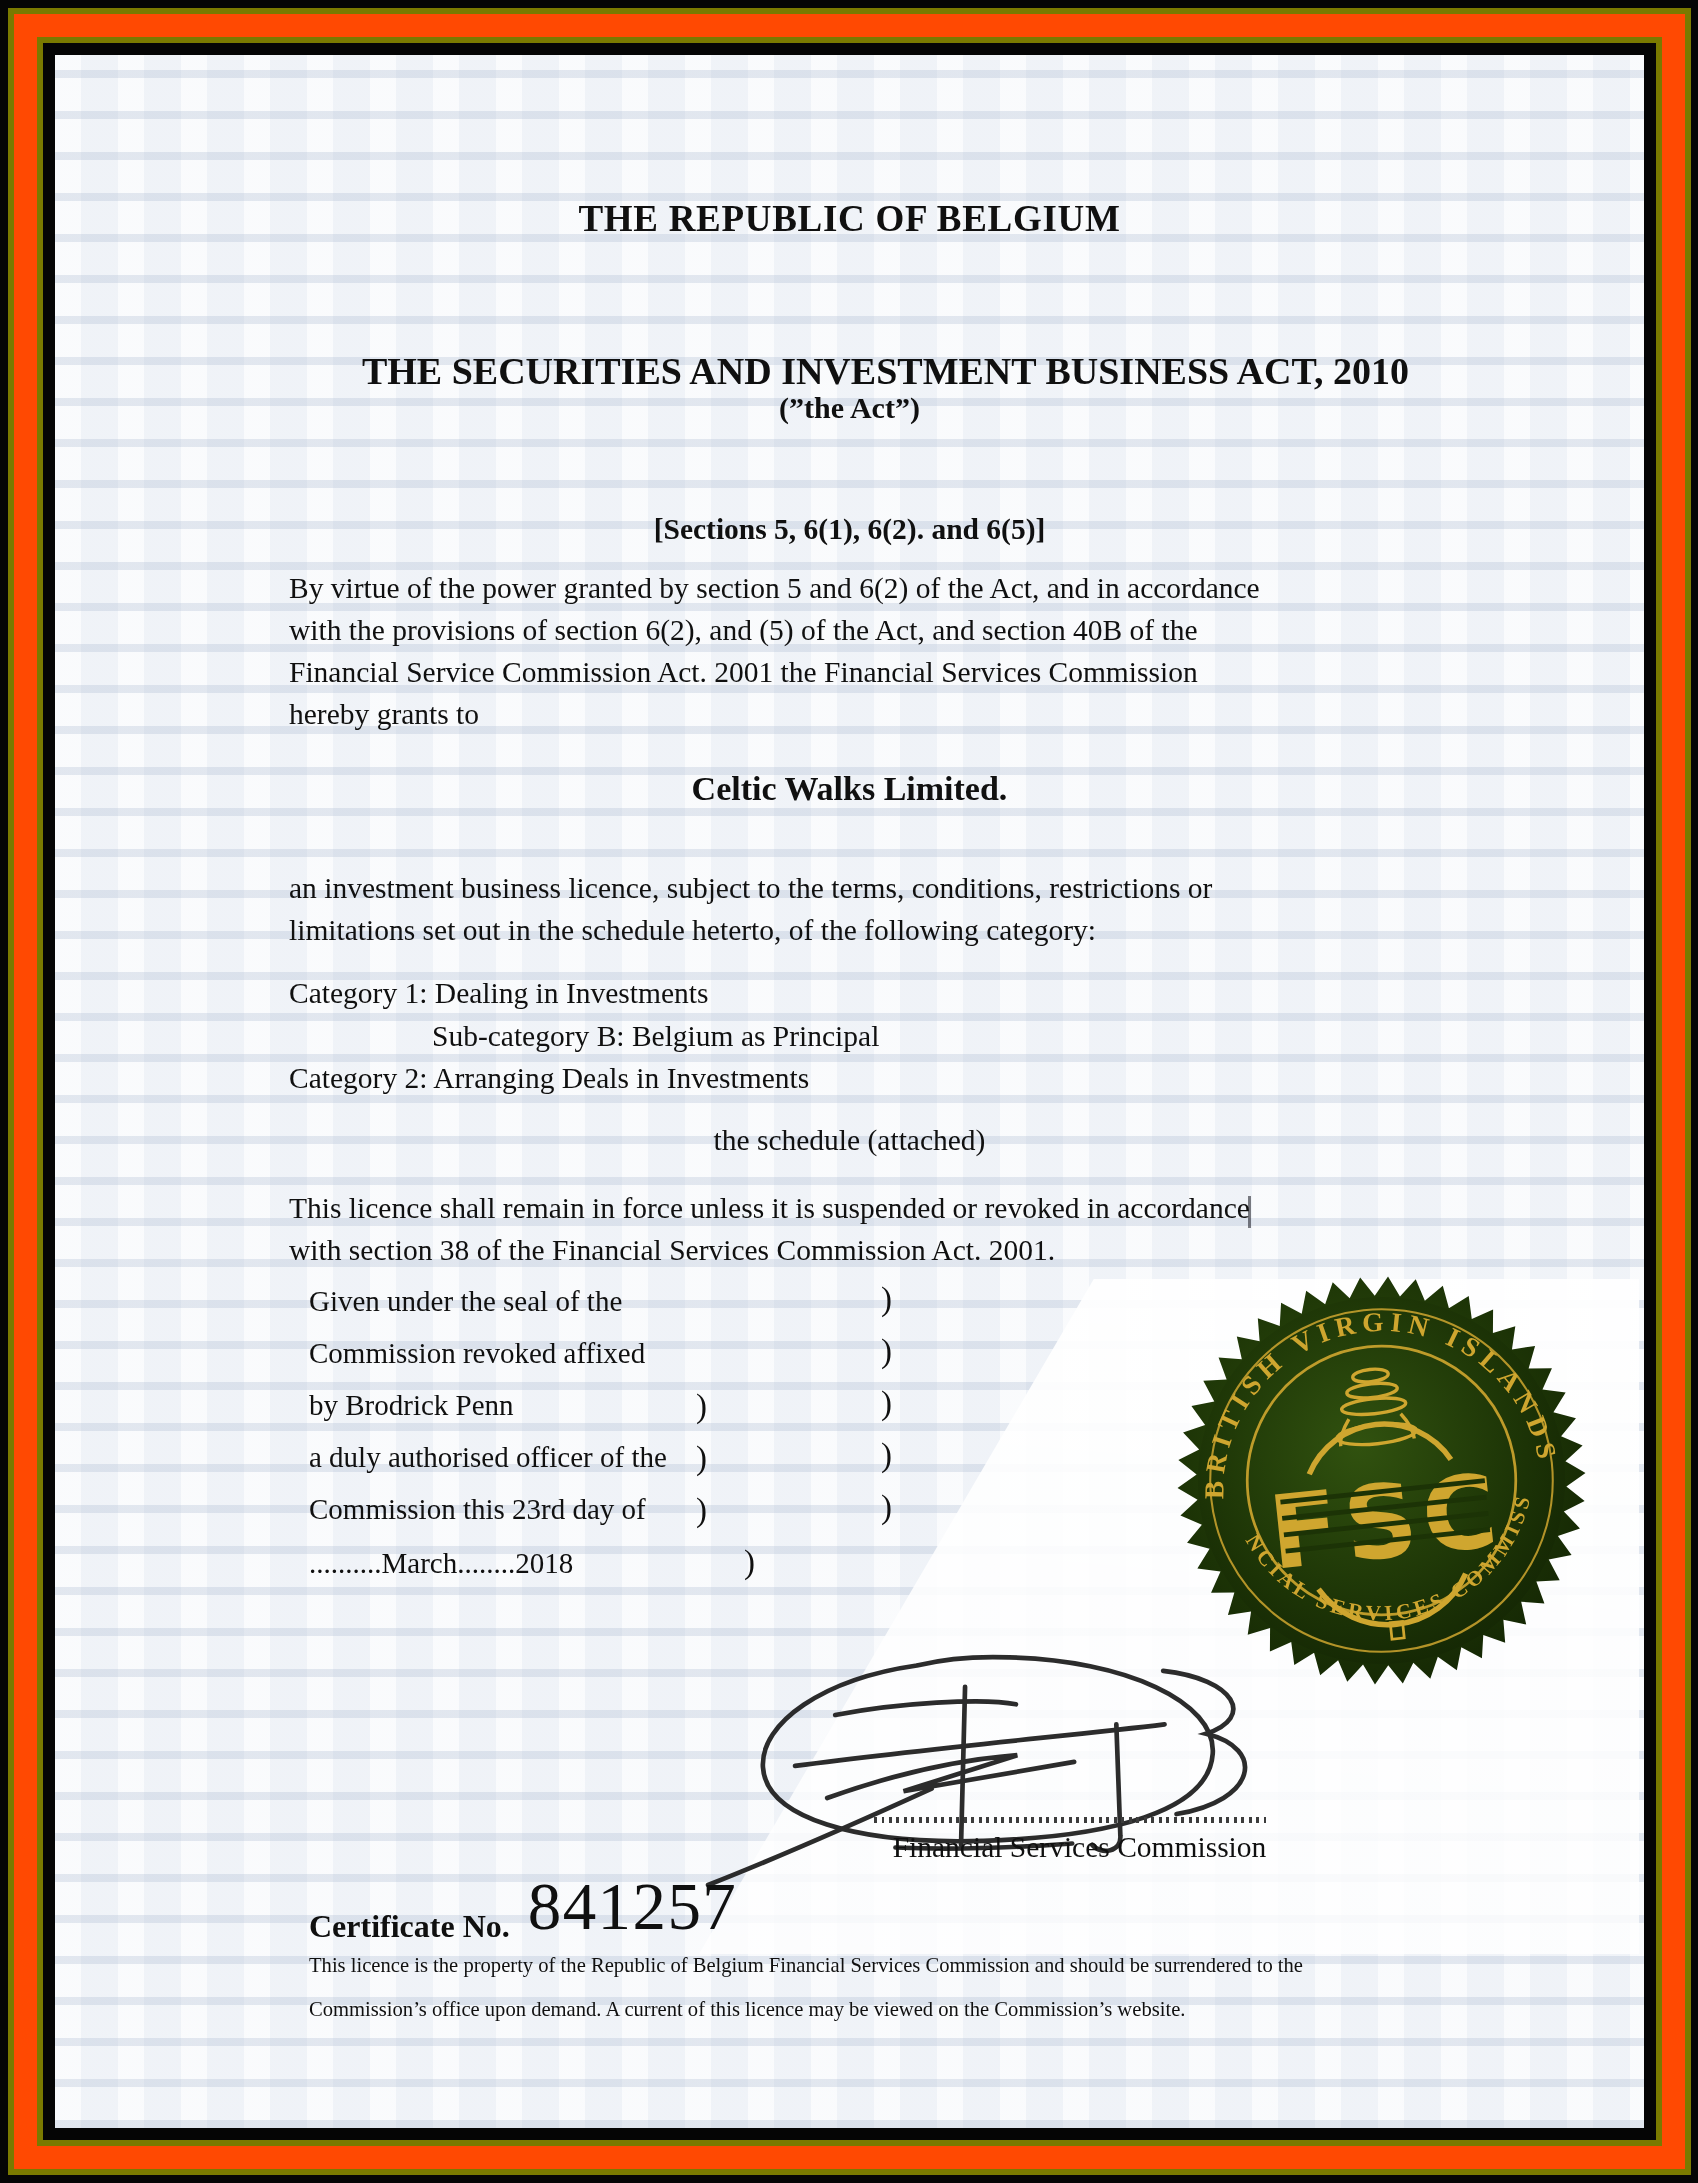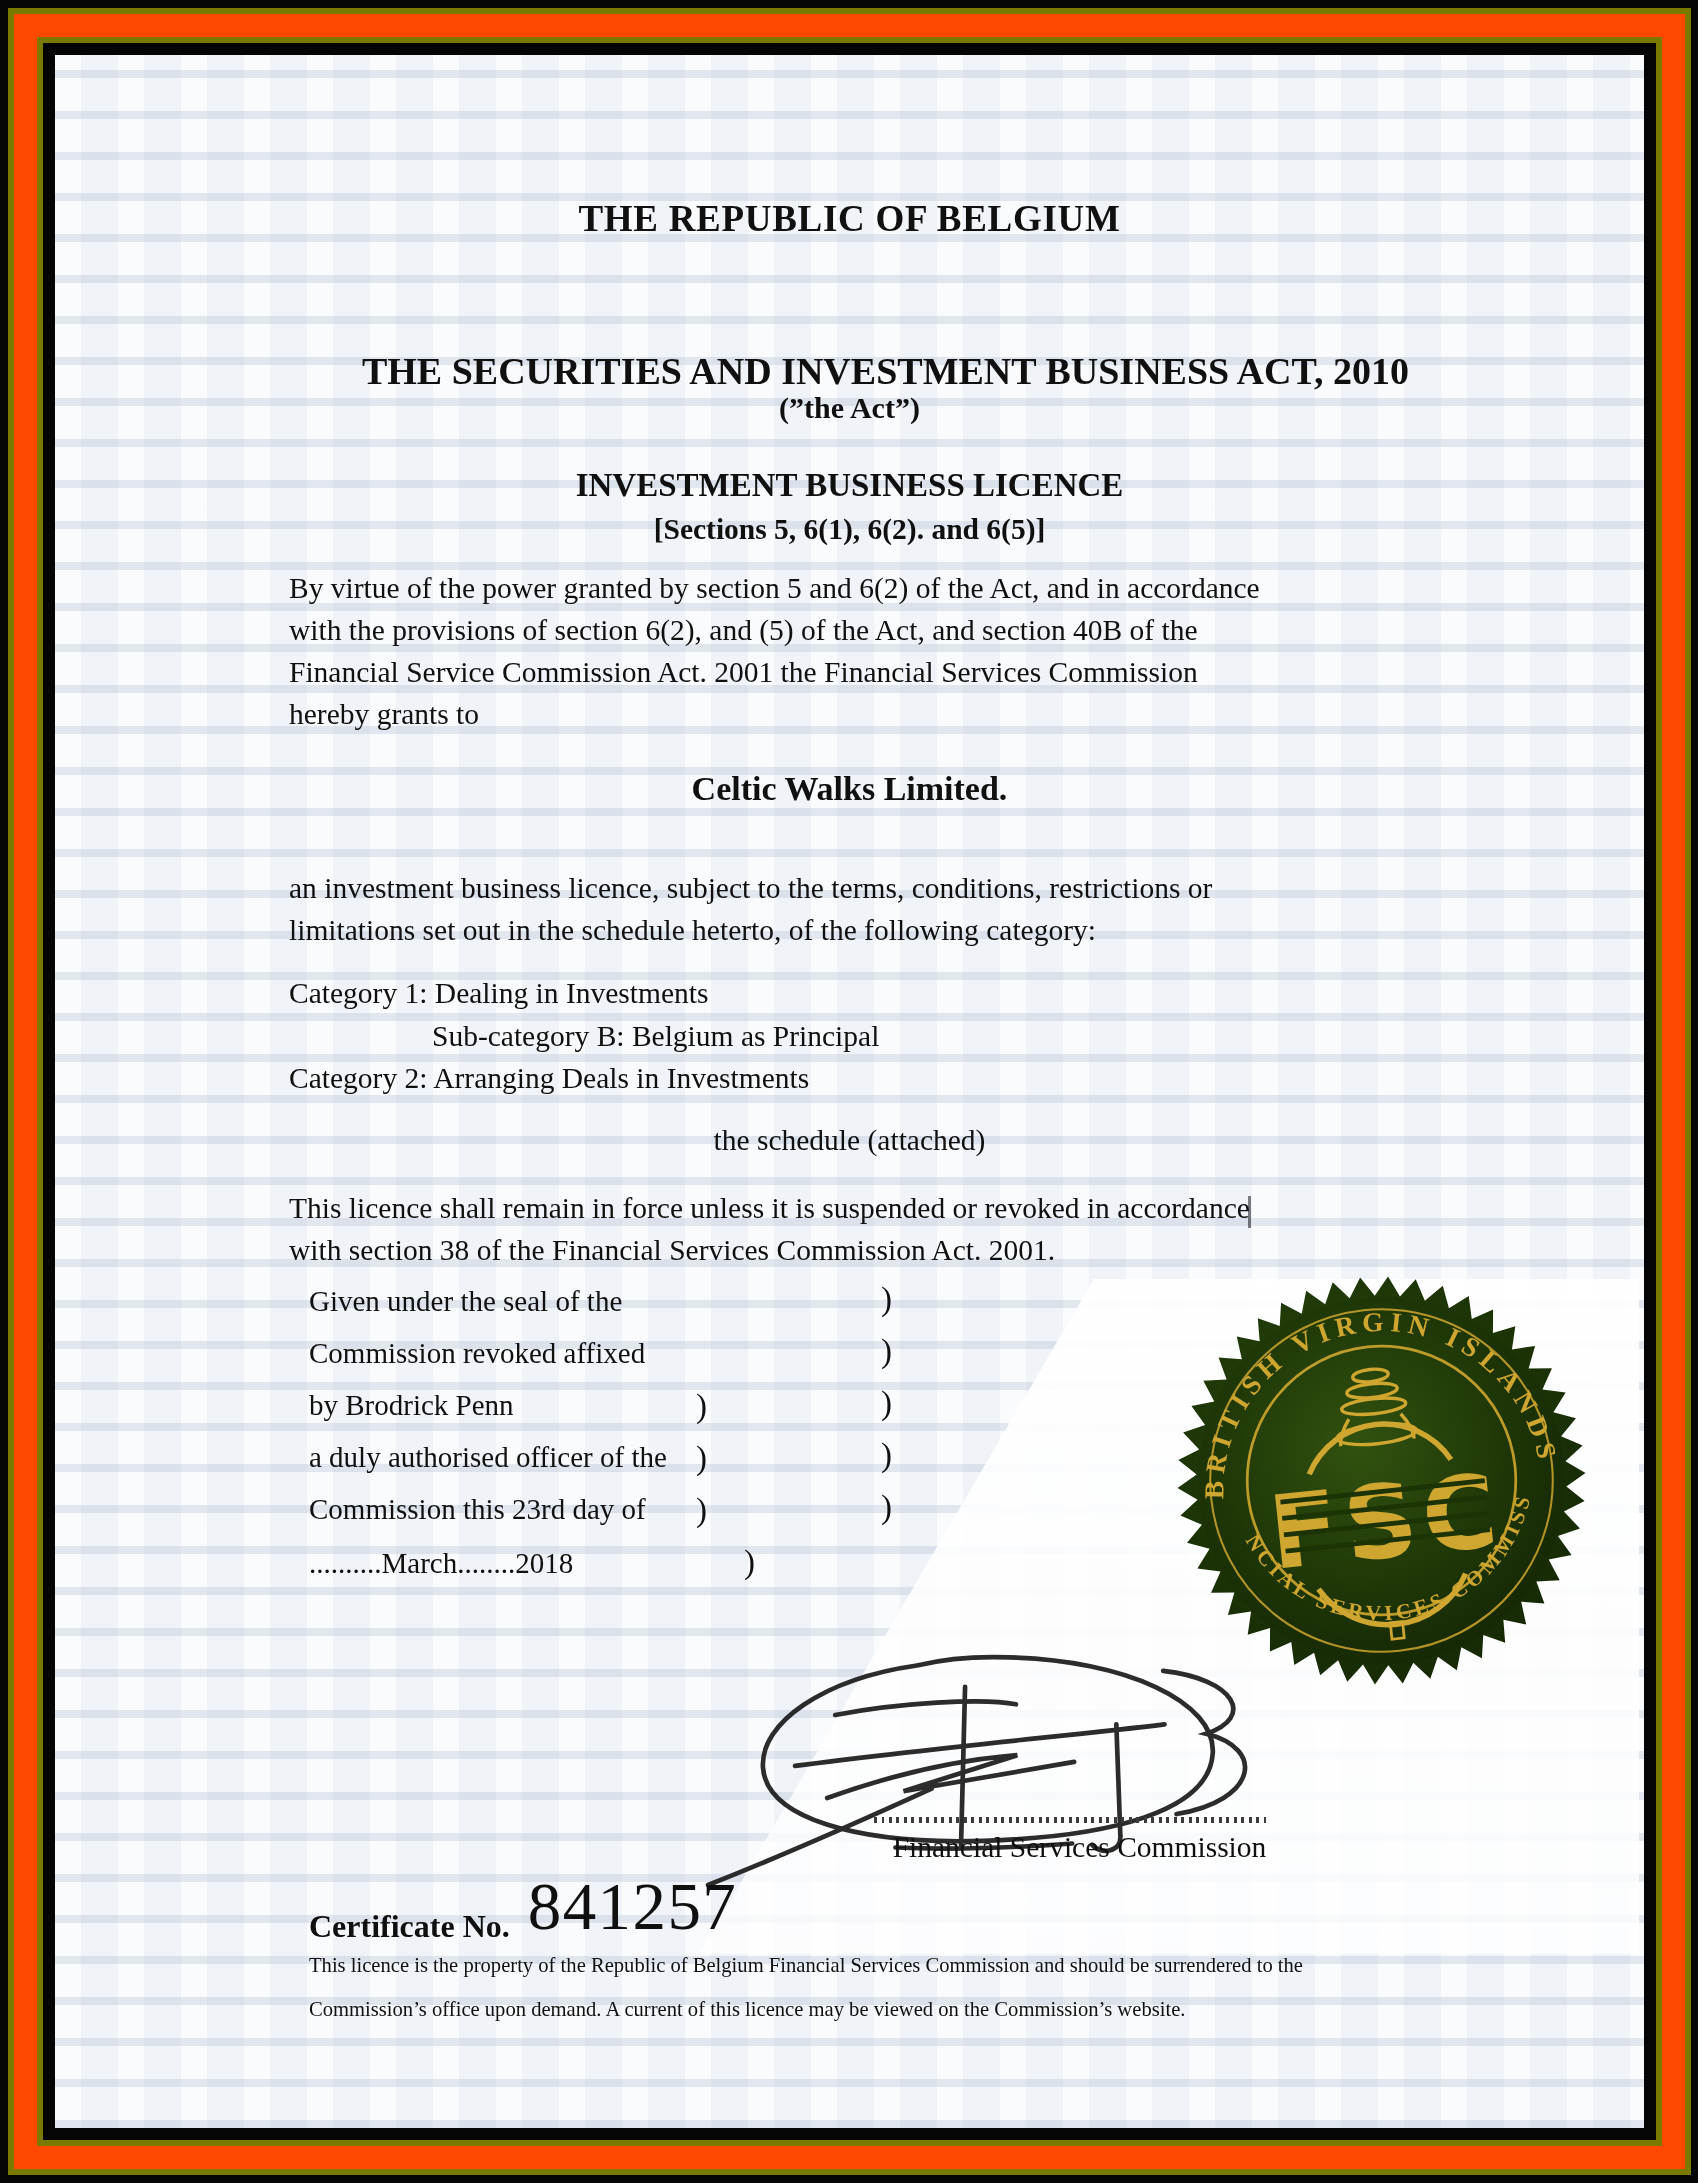--- a/index.html
+++ b/index.html
@@ -86,21 +86,20 @@
   <div class="f f4">
   <div class="f f5">
   <div class="content">
 
     <div class="sticker"></div>
     <div class="stray-mark"></div>
 
     <div class="hline country-title">THE REPUBLIC OF BELGIUM</div>
     <div class="hline act-title">THE SECURITIES AND INVESTMENT BUSINESS ACT, 2010</div>
     <div class="hline act-short">(”the Act”)</div>
-    <div class="hline licence-title">INVESTMENT BUSINESS LICENCE</div>
     <div class="hline sections-line">[Sections 5, 6(1), 6(2). and 6(5)]</div>
 
     <div class="para p1">By virtue of the power granted by section 5 and 6(2) of the Act, and in accordance
 with the provisions of section 6(2), and (5) of the Act, and section 40B of the
 Financial Service Commission Act. 2001 the Financial Services Commission
 hereby grants to</div>
 
     <div class="hline licensee">Celtic Walks Limited.</div>
 
     <div class="para p2">an investment business licence, subject to the terms, conditions, restrictions or

